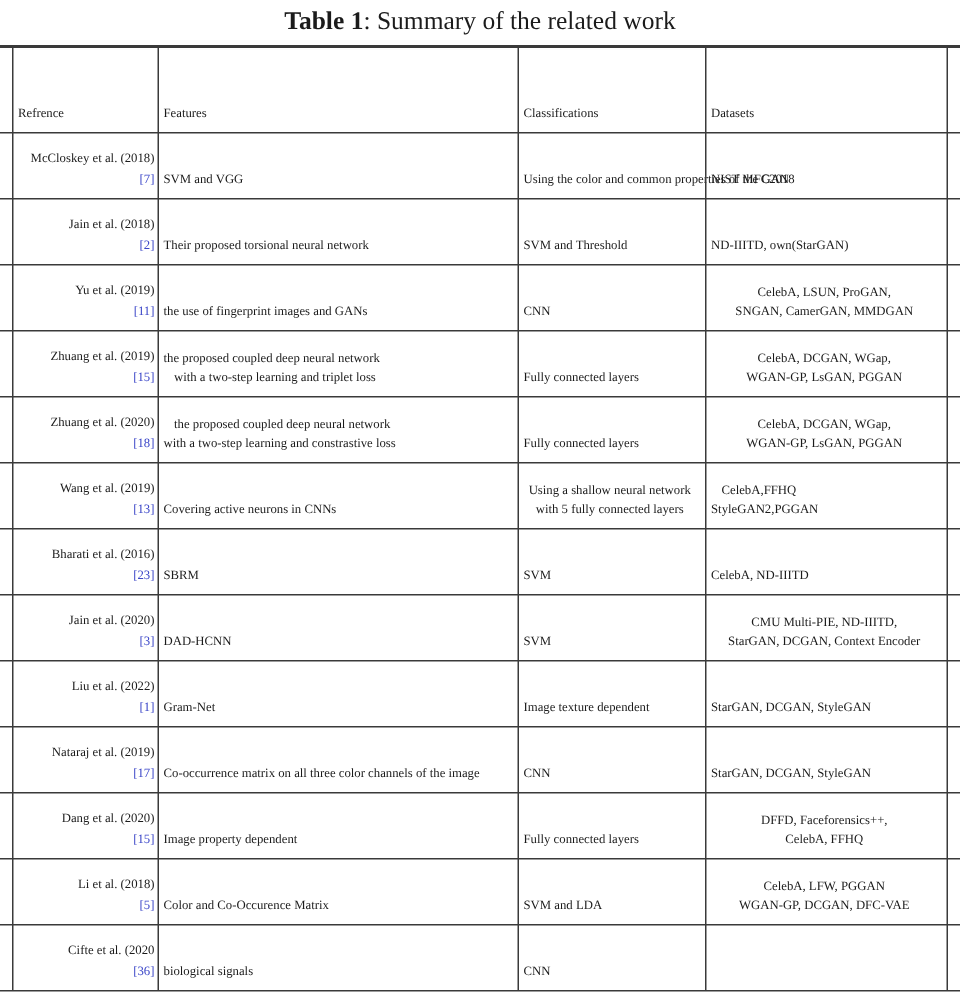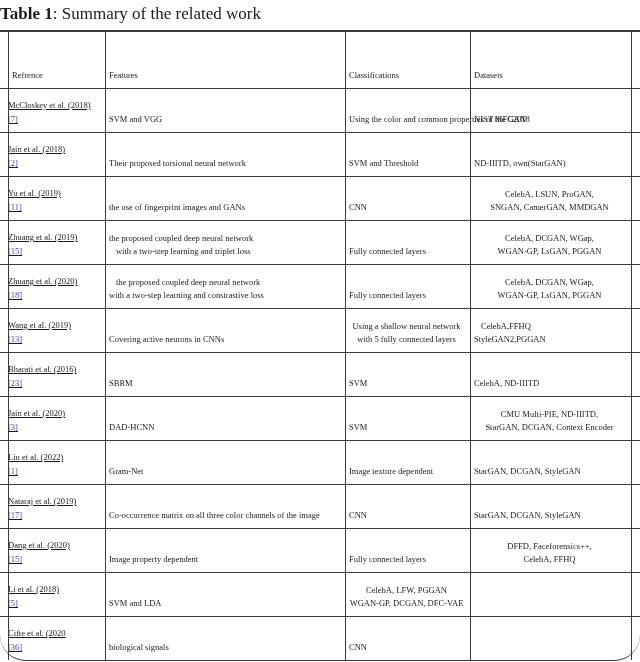--- a/index.html
+++ b/index.html
@@ -6,43 +6,43 @@
   .page{
     position:relative;
     width:640px;height:662px;
     background:#ffffff;
     font-family:"Liberation Serif","DejaVu Serif",serif;
     color:var(--text,#1b1b1b);
     overflow:hidden;
   }
   .title{
     height:30px;line-height:28px;
-    font-size:17px;
+    text-align:center;font-size:17px;
   }
   .title b{font-weight:bold;}
   .toprule{height:2px;background:var(--line,#3a3a3a);}
   .tbl{position:relative;}
   .row{
     display:grid;
     grid-template-columns:97px 240px 125px 161px;
     padding-left:8px;
     box-sizing:border-box;
     border-top:1px solid var(--line,#3a3a3a);
   }
   .row.hdr{height:56px;border-top:none;}
   .row.r{height:44px;}
-  .tbl{border-bottom:1px solid var(--line,#3a3a3a);border-radius:26px;}
+  .tbl{border-bottom:1px solid var(--line,#3a3a3a);}
   .cell{
     display:flex;flex-direction:column;justify-content:flex-end;
     padding:0 2px 6px 4px;
     font-size:8.5px;line-height:13px;
     overflow:visible;
   }
   .cell .line{white-space:nowrap;}
-  .cell.ref{align-items:flex-start;text-align:center;line-height:14px;padding-left:0;text-decoration:underline;}
+  .cell.ref{align-items:flex-end;text-align:center;line-height:14px;padding-left:14px;}
   .cell.c{align-items:center;text-align:center;padding-left:0;}
   .cite{color:var(--cite,#3b46c8);}
   .ind{padding-left:7px;}
   .vline{position:absolute;top:0;bottom:0;width:1px;background:var(--line,#3a3a3a);}
   .v1{left:8px;}.v2{left:105px;}.v3{left:345px;}.v4{left:470px;}.v5{left:631px;}
 </style>
 </head>
 <body>
 
 <div class="page">
@@ -252,20 +252,23 @@
         <div class="line">CelebA, FFHQ</div>
       </div>
     </div>
 
     <div class="row r">
       <div class="cell ref">
         <div class="line">Li et al. (2018)</div>
         <div class="line cite">[5]</div>
       </div>
       <div class="cell">
+          <div class="line">Color and Co-Occurence Matrix</div>
+        </div>
+      <div class="cell">
           <div class="line">SVM and LDA</div>
         </div>
       <div class="cell c">
         <div class="line">CelebA, LFW, PGGAN</div>
         <div class="line">WGAN-GP, DCGAN, DFC-VAE</div>
       </div>
     </div>
 
     <div class="row r">
       <div class="cell ref">

